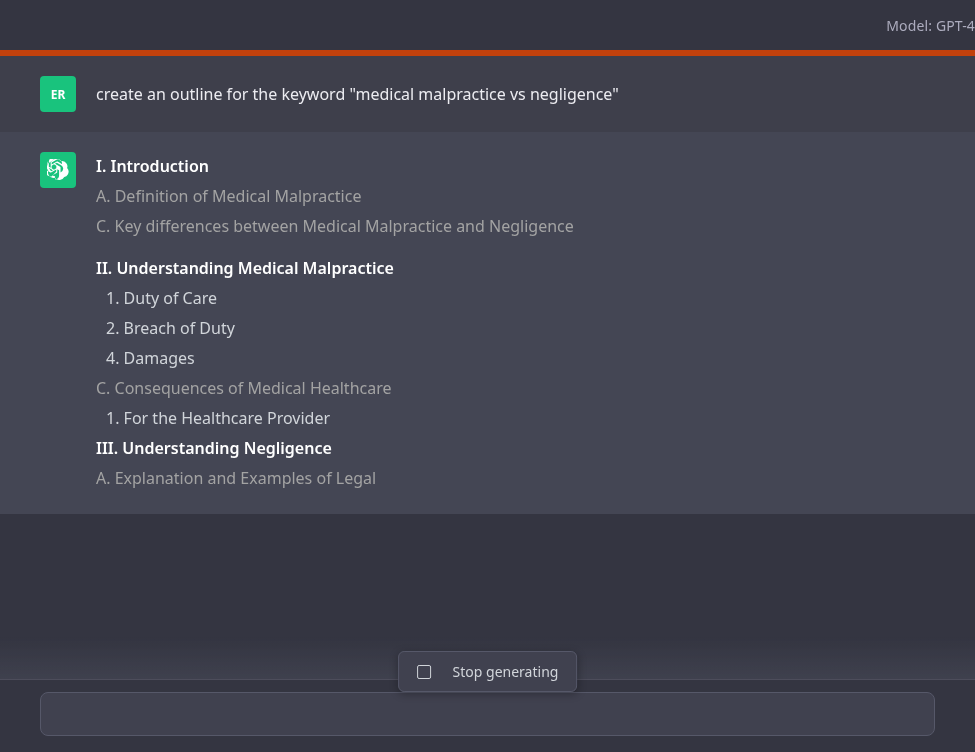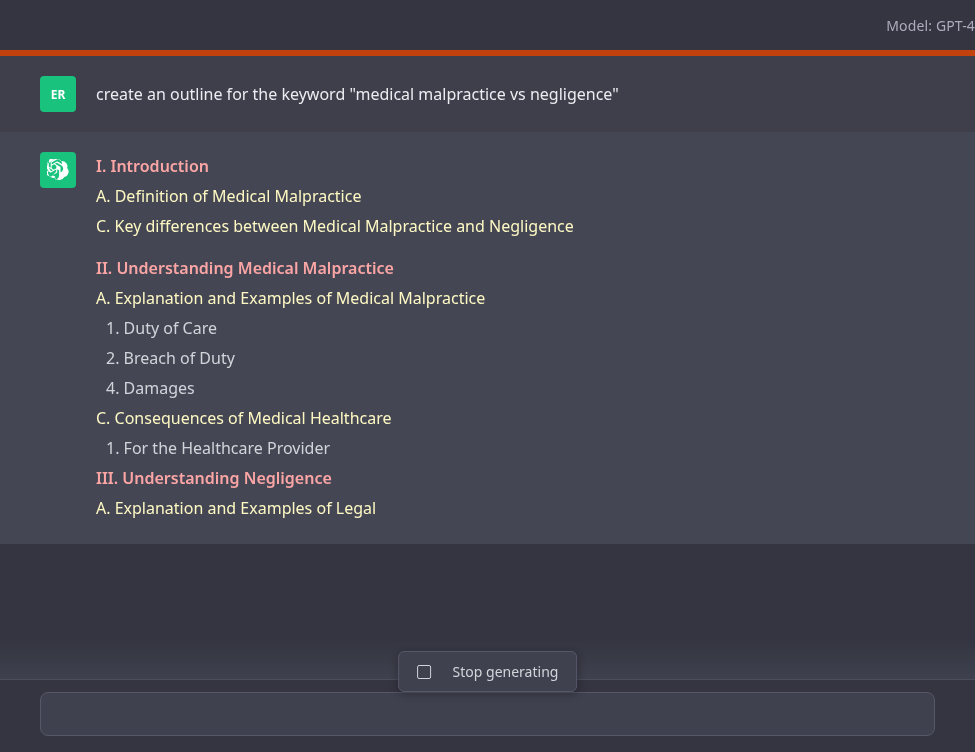--- a/index.html
+++ b/index.html
@@ -97,25 +97,25 @@
       display: block;
       margin-bottom: 2px;
     }
 
     .outline-line.spacer {
       margin-bottom: 14px;
     }
 
     .outline-section-header {
       font-weight: 600;
-      color: #fca5a5;
+      color: #ffffff;
     }
 
     .outline-item {
-      color: #fef9c3;
+      color: #a3a3a3;
     }
 
     .outline-subitem {
       color: #d1d5da;
       padding-left: 10px;
     }
 
     
     .stop-bar {
       position: fixed;
@@ -193,21 +193,20 @@
 
     <svg viewBox="0 0 41 41" fill="none" xmlns="http://www.w3.org/2000/svg">
       <path d="M37.532 16.87a9.963 9.963 0 0 0-.856-8.184 10.078 10.078 0 0 0-10.855-4.835 9.964 9.964 0 0 0-6.205-3.589 10.079 10.079 0 0 0-11.8 4.931 9.962 9.962 0 0 0-6.62 4.979 10.076 10.076 0 0 0 1.24 11.817 9.965 9.965 0 0 0 .856 8.185 10.079 10.079 0 0 0 10.855 4.835 9.965 9.965 0 0 0 6.205 3.589 10.079 10.079 0 0 0 11.8-4.932 9.965 9.965 0 0 0 6.62-4.978 10.075 10.075 0 0 0-1.24-11.818zm-22.498 15.304a7.474 7.474 0 0 1-4.799-1.735c.061-.033.168-.091.237-.134l7.964-4.6a1.294 1.294 0 0 0 .655-1.134V19.054l3.366 1.944a.12.12 0 0 1 .066.092v9.299a7.505 7.505 0 0 1-7.49 7.485v-.57zm-16.106-6.892a7.471 7.471 0 0 1-.894-5.023c.06.036.162.099.237.141l7.964 4.6a1.297 1.297 0 0 0 1.308 0l9.724-5.614v3.888a.12.12 0 0 1-.048.103L9.045 32.193a7.504 7.504 0 0 1-10.117-6.81v.019zm-2.089-17.233a7.474 7.474 0 0 1 3.905-3.282c0 .068-.004.19-.004.274v9.201c-.001.45.24.866.635 1.095l9.712 5.608-3.367 1.944a.12.12 0 0 1-.114.012L4.018 17.785a7.503 7.503 0 0 1-.179-9.736zm27.736 6.433l-9.724-5.614 3.367-1.944a.121.121 0 0 1 .114-.012l8.048 4.648a7.498 7.498 0 0 1-1.158 13.528v-9.476a1.293 1.293 0 0 0-.647-1.13zm3.35-5.043c-.059-.037-.162-.099-.236-.141l-7.965-4.6a1.298 1.298 0 0 0-1.308 0l-9.723 5.614v-3.888a.12.12 0 0 1 .048-.103l8.078-4.665a7.5 7.5 0 0 1 11.106 7.783zm-21.063 6.929l-3.367-1.944a.12.12 0 0 1-.065-.092v-9.299a7.499 7.499 0 0 1 12.293-5.756 6.94 6.94 0 0 0-.236.134l-7.965 4.6a1.294 1.294 0 0 0-.654 1.132l-.006 11.225zm1.829-3.943l4.33-2.501 4.332 2.498v4.997l-4.331 2.5-4.331-2.5V12.45z" fill="#fff"></path>
     </svg>
   </div>
   <div class="ai-content">
     <span class="outline-line outline-section-header">I. Introduction</span>
     <span class="outline-line outline-item">A. Definition of Medical Malpractice</span>
     <span class="outline-line outline-item spacer">C. Key differences between Medical Malpractice and Negligence</span>
     <span class="outline-line outline-section-header">II. Understanding Medical Malpractice</span>
-    <span class="outline-line outline-item">A. Explanation and Examples of Medical Malpractice</span>
     <span class="outline-line outline-subitem">1. Duty of Care</span>
     <span class="outline-line outline-subitem">2. Breach of Duty</span>
     <span class="outline-line outline-subitem">4. Damages</span>
     <span class="outline-line outline-item">C. Consequences of Medical Healthcare</span>
     <span class="outline-line outline-subitem">1. For the Healthcare Provider</span>
     <span class="outline-line outline-section-header">III. Understanding Negligence</span>
     <span class="outline-line outline-item">A. Explanation and Examples of Legal</span>
   </div>
 </div>
 

